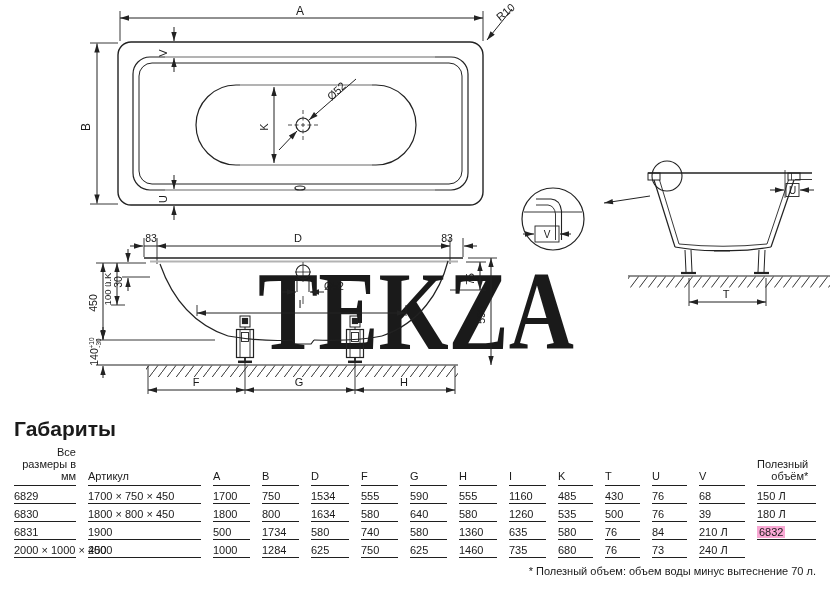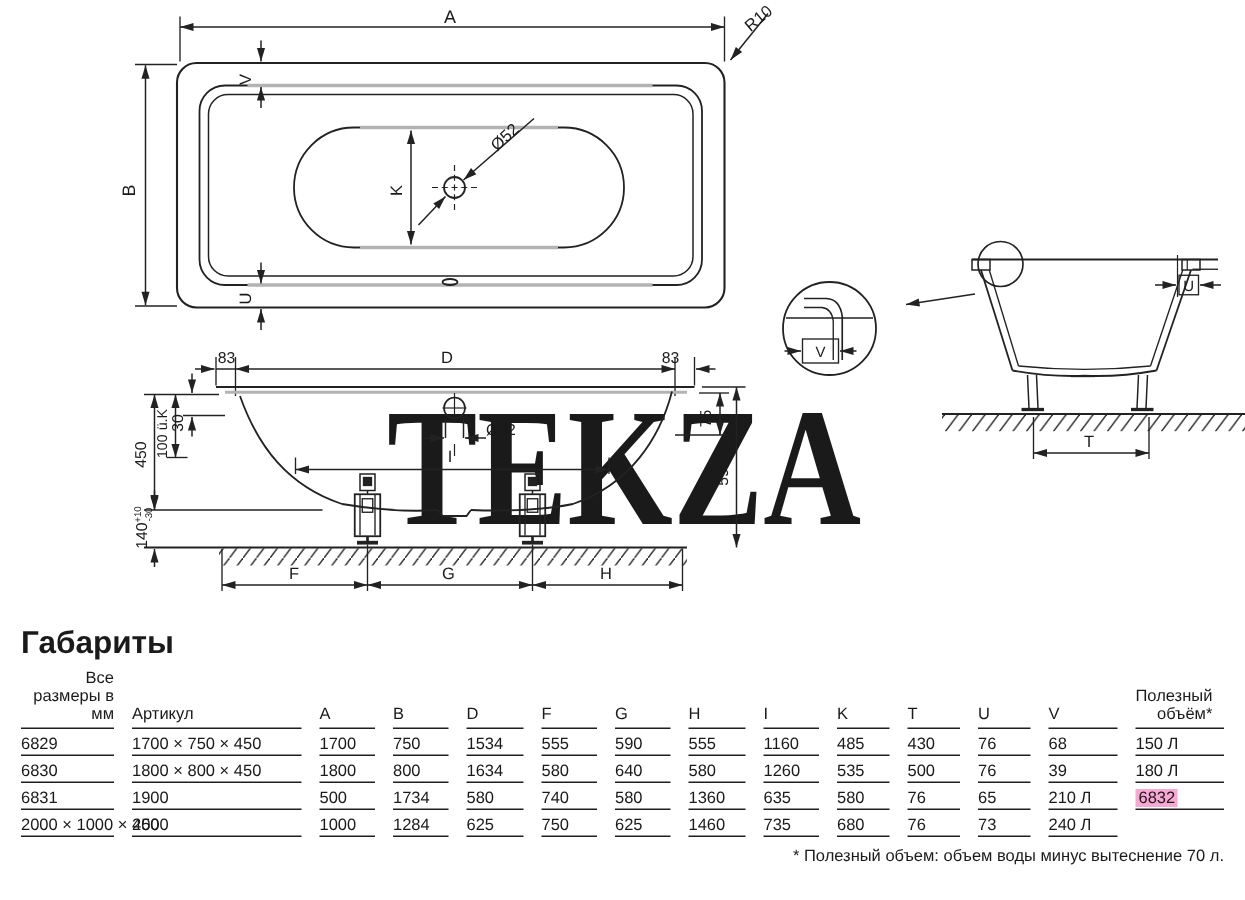--- a/index.html
+++ b/index.html
@@ -316,21 +316,21 @@
   <div class="td">1900</div>
   <div class="td">500</div>
   <div class="td">1734</div>
   <div class="td">580</div>
   <div class="td">740</div>
   <div class="td">580</div>
   <div class="td">1360</div>
   <div class="td">635</div>
   <div class="td">580</div>
   <div class="td">76</div>
-  <div class="td">65</div>
+  <div class="td">84</div>
   <div class="td">210 Л</div>
 
   <div class="td"><span style="background-color:#f9a8d4;padding:0 2px;">6832</span></div>
   <div class="td">2000 × 1000 × 450</div>
   <div class="td">2000</div>
   <div class="td">1000</div>
   <div class="td">1284</div>
   <div class="td">625</div>
   <div class="td">750</div>
   <div class="td">625</div>

